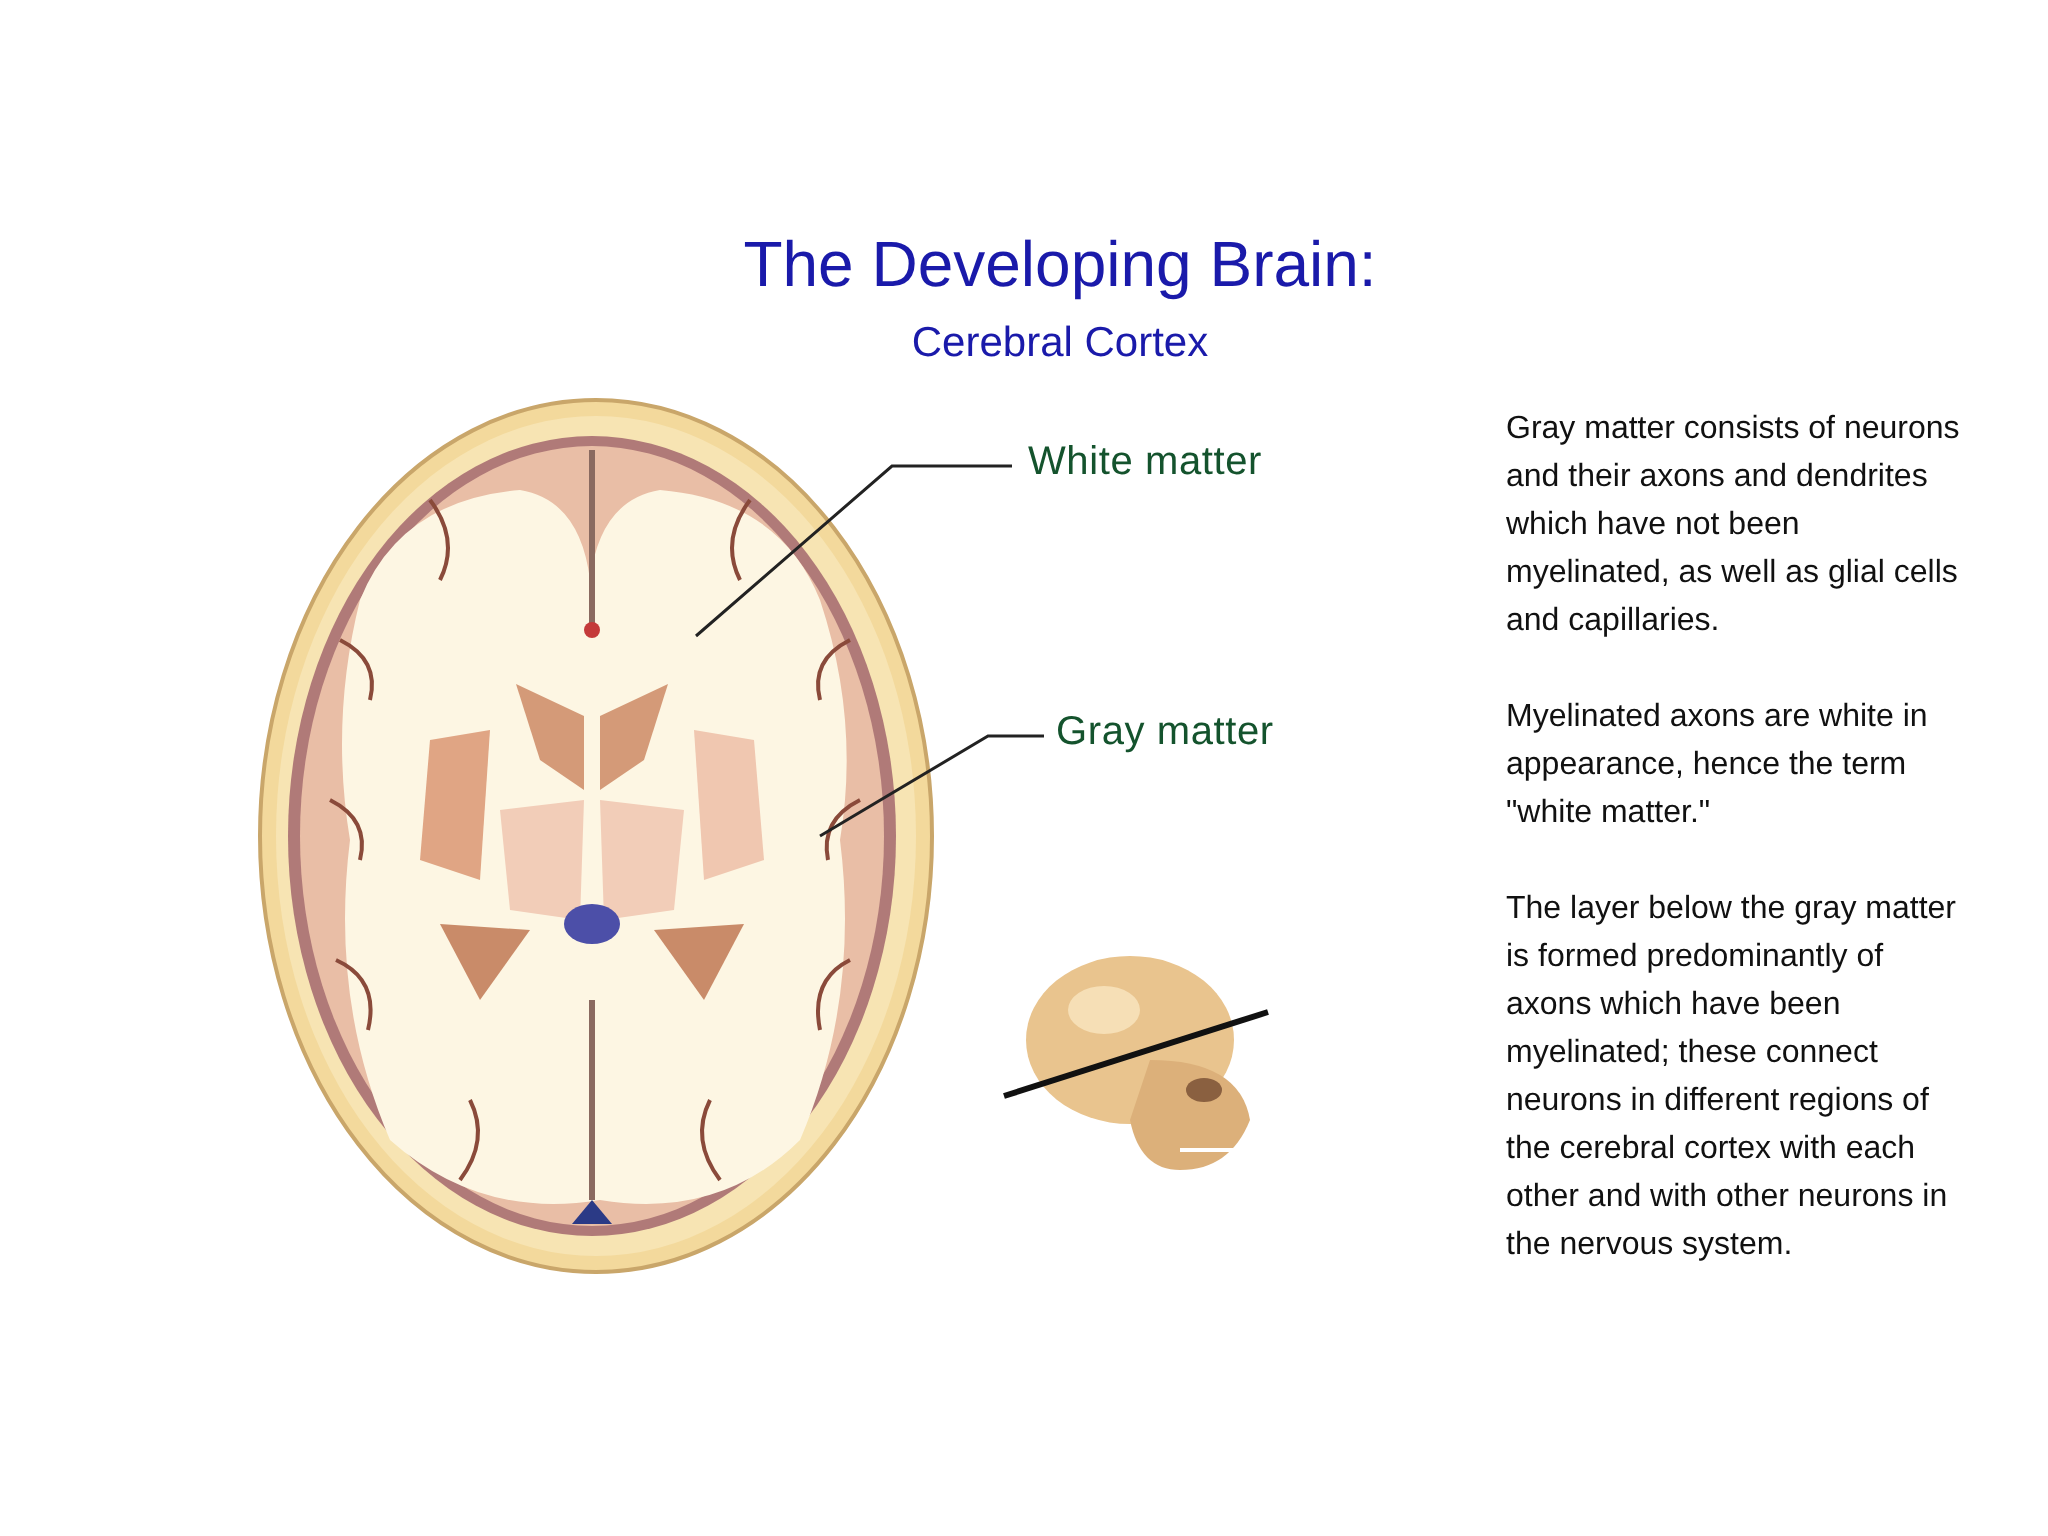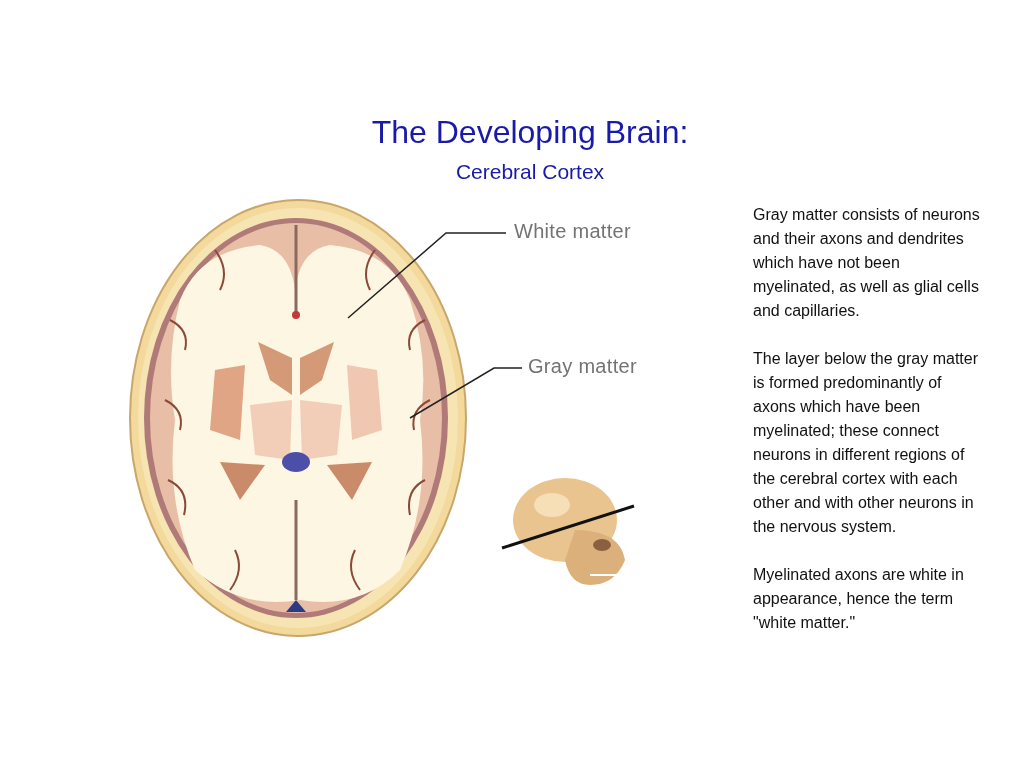--- a/index.html
+++ b/index.html
@@ -15,21 +15,21 @@
       position: absolute; left: 0; top: 158px; width: 1060px; text-align: center;
       color: #1a1aaa; font-size: 21px; line-height: 28px;
     }
     .body-text {
       position: absolute; left: 753px; top: 203px; width: 230px;
       font-size: 16px; line-height: 24px; color: #111;
     }
     .body-text p { margin: 0 0 24px 0; }
     .figure { position: absolute; left: 0; top: 0; width: 1024px; height: 768px; pointer-events: none; }
     .label {
-      position: absolute; font-size: 20px; color: #737373; letter-spacing: 0.3px;
+      position: absolute; font-size: 20px; color: #14532d; letter-spacing: 0.3px;
     }
   </style>
 </head>
 <body>
 
 <div class="title">The Developing Brain:</div>
 <div class="subtitle">Cerebral Cortex</div>
 
 <div class="figure">
   <svg width="1024" height="768" viewBox="0 0 1024 768">
@@ -82,15 +82,15 @@
       <path d="M590,575 L620,575" stroke="#fff" stroke-width="2"></path>
       <line x1="502" y1="548" x2="634" y2="506" stroke="#111" stroke-width="3"></line>
     </g>
   </svg>
   <div class="label" style="left:514px; top:220px;">White matter</div>
   <div class="label" style="left:528px; top:355px;text-align:center;">Gray matter</div>
 </div>
 
 <div class="body-text">
   <p>Gray matter consists of neurons and their axons and dendrites which have not been myelinated, as well as glial cells and capillaries.</p>
+  <p>Myelinated axons are white in appearance, hence the term "white matter."</p>
   <p>The layer below the gray matter is formed predominantly of axons which have been myelinated; these connect neurons in different regions of the cerebral cortex with each other and with other neurons in the nervous system.</p>
-  <p>Myelinated axons are white in appearance, hence the term "white matter."</p>
 </div>
 
 </body></html>

